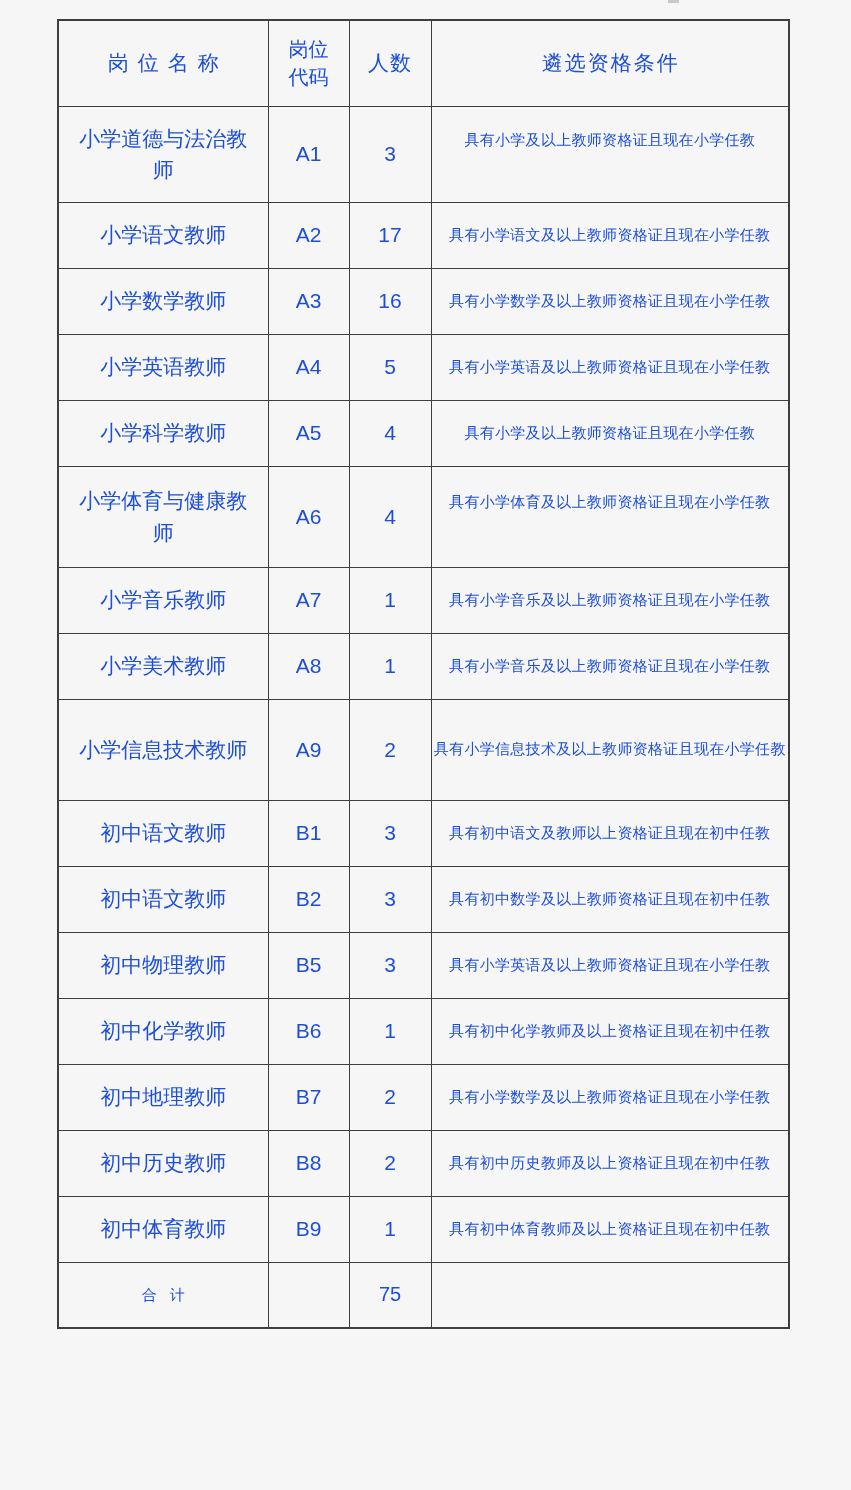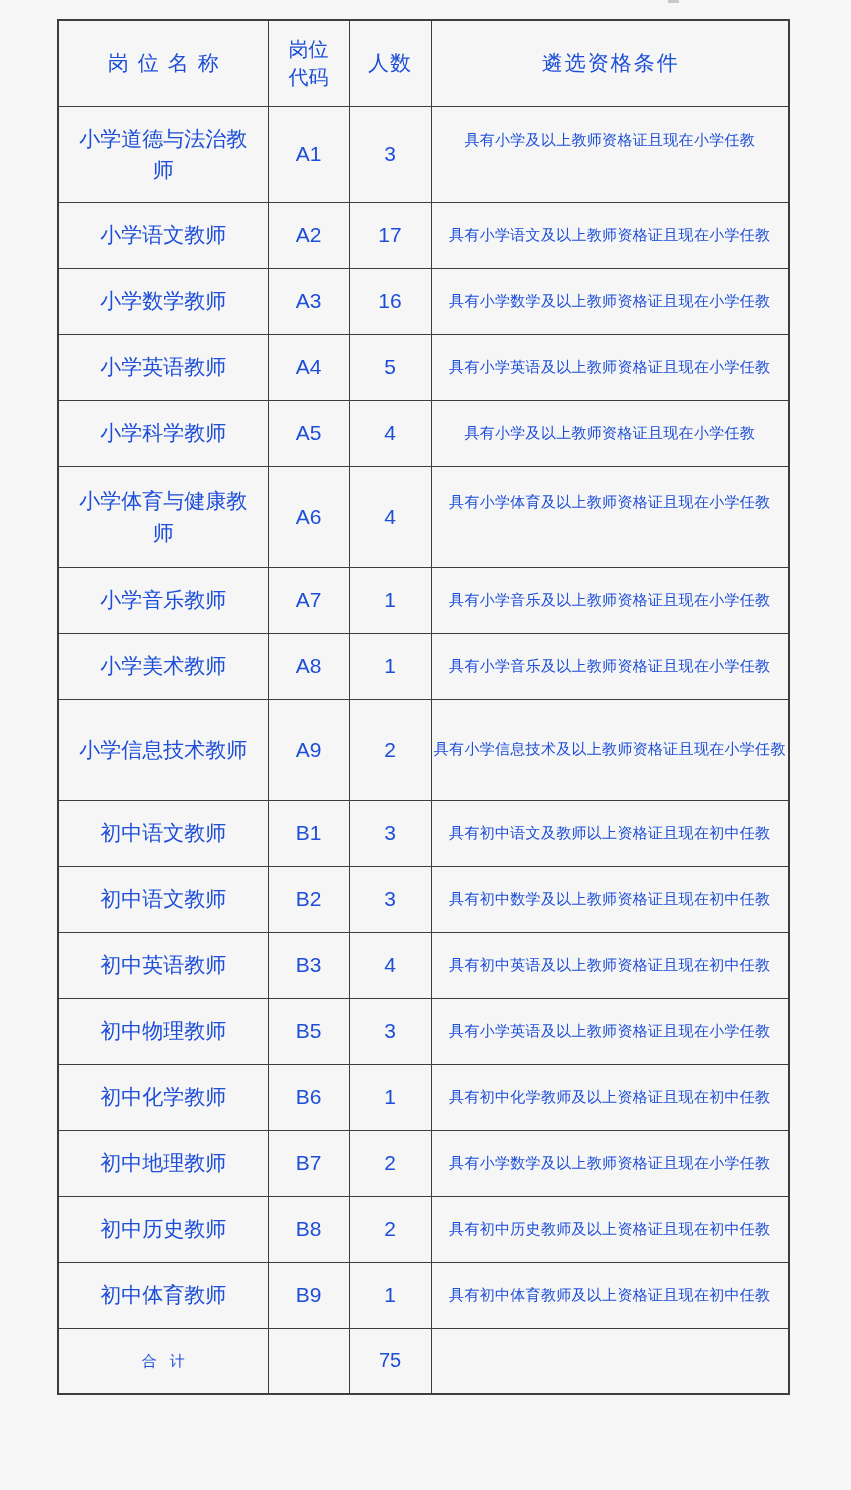--- a/index.html
+++ b/index.html
@@ -178,26 +178,20 @@
     <td class="cell-req">具有初中语文及教师以上资格证且现在初中任教</td>
   </tr>
 
   <tr class="data-row">
     <td class="cell-name">初中语文教师</td>
     <td class="cell-code">B2</td>
     <td class="cell-count">3</td>
     <td class="cell-req">具有初中数学及以上教师资格证且现在初中任教</td>
   </tr>
 
-  <tr class="data-row">
-    <td class="cell-name">初中英语教师</td>
-    <td class="cell-code">B3</td>
-    <td class="cell-count">4</td>
-    <td class="cell-req">具有初中英语及以上教师资格证且现在初中任教</td>
-  </tr>
 
 
   <tr class="data-row">
     <td class="cell-name">初中物理教师</td>
     <td class="cell-code">B5</td>
     <td class="cell-count">3</td>
     <td class="cell-req">具有小学英语及以上教师资格证且现在小学任教</td>
   </tr>
 
   <tr class="data-row">

